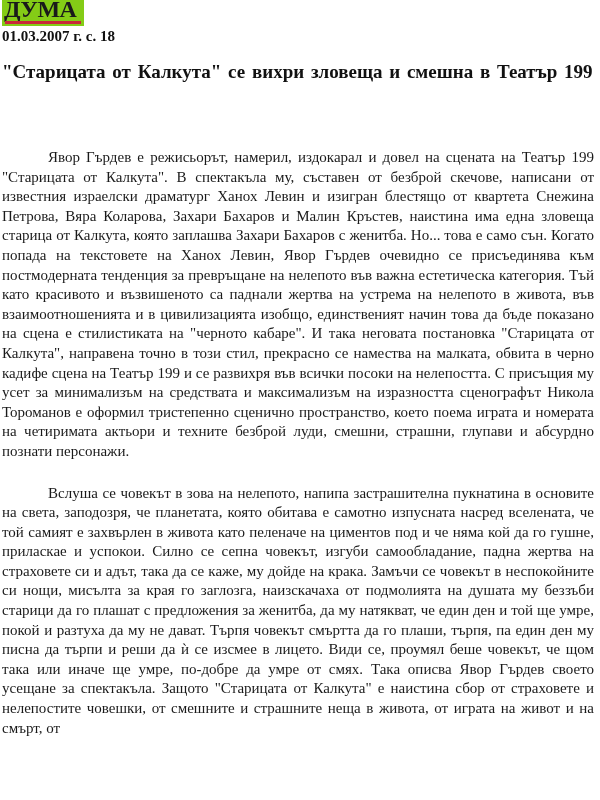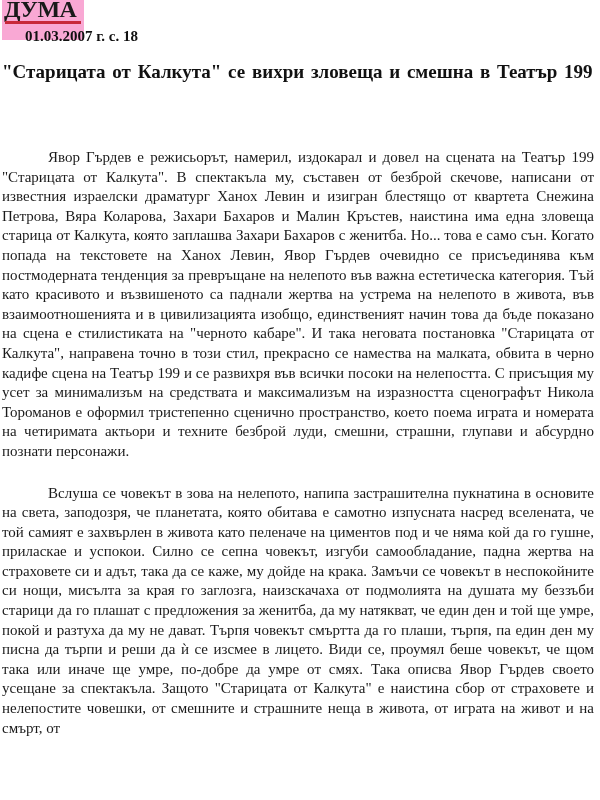--- a/index.html
+++ b/index.html
@@ -13,22 +13,22 @@
       overflow: hidden;
       position: relative;
       font-family: "Liberation Serif", "DejaVu Serif", serif;
       color: #111111;
     }
     .logo {
       position: absolute;
       left: 2px;
       top: 0px;
       width: 82px;
-      height: 40px;
-      background: #f9a8d4;
+      height: 26px;
+      background: #84cc16;
     }
     .logo-text {
       position: absolute;
       left: 2px;
       top: -3px;
       font-family: "Liberation Serif", serif;
       font-weight: bold;
       font-size: 24px;
       letter-spacing: -0.5px;
       color: #1a1a1a;
@@ -42,21 +42,20 @@
       height: 3px;
       background: #c8283a;
     }
     .date-line {
       position: absolute;
       left: 2px;
       top: 27px;
       font-weight: bold;
       font-size: 15px;
       line-height: 18px;
-      margin-left: 23px;
     }
     .headline {
       position: absolute;
       left: 2px;
       top: 61px;
       width: 592px;
       font-weight: bold;
       font-size: 19px;
       line-height: 22px;
       text-align: justify;

